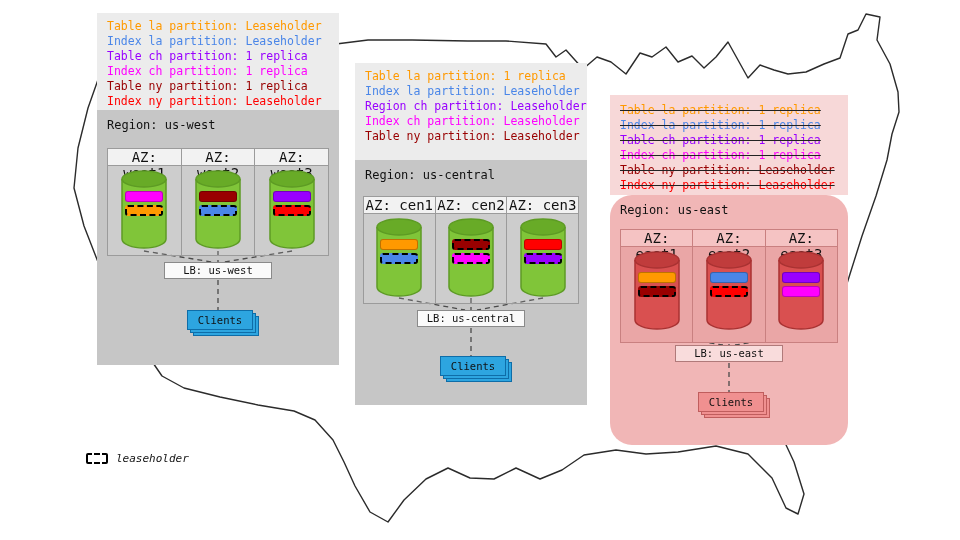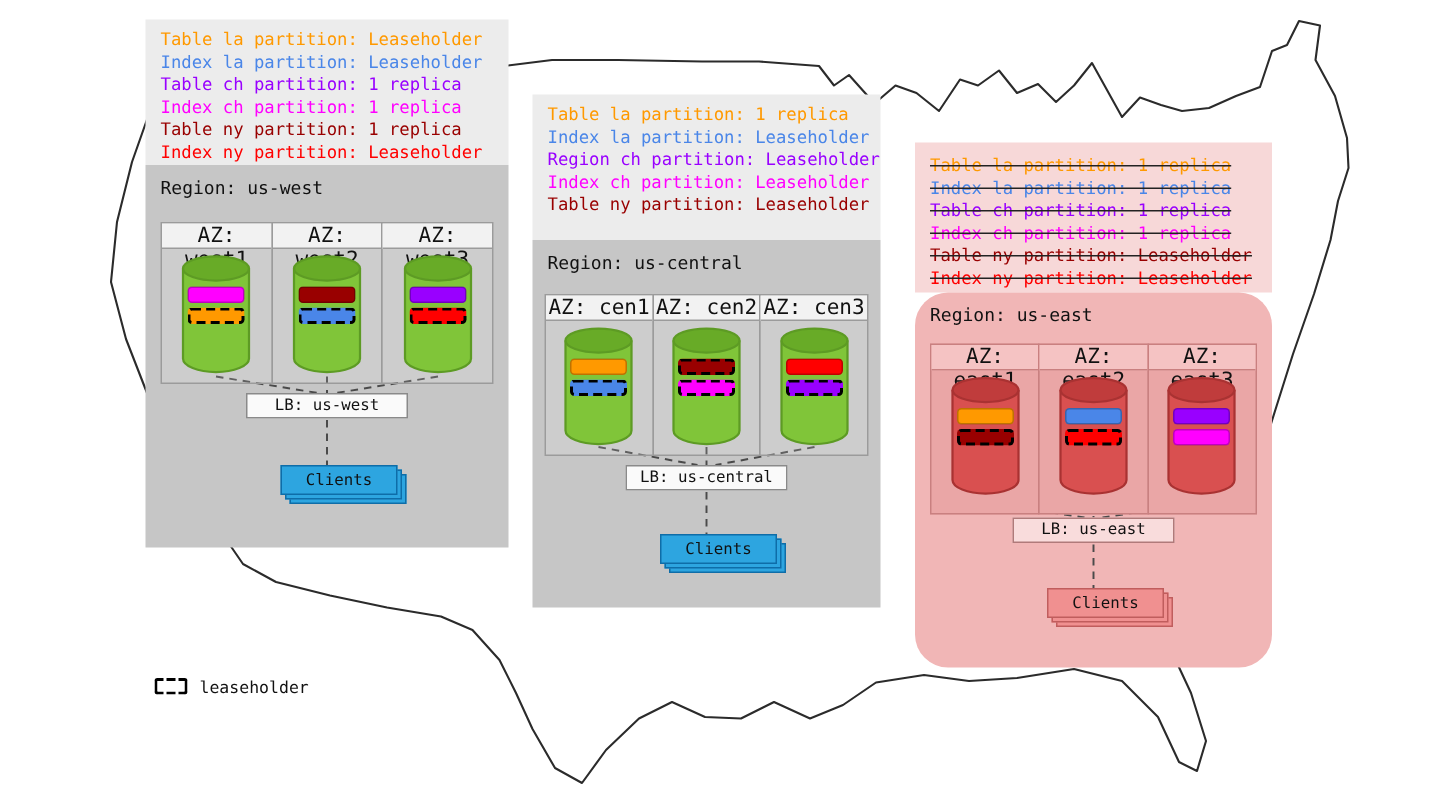--- a/index.html
+++ b/index.html
@@ -69,35 +69,35 @@
 
   .lb {
     position:absolute; width:108px; height:17px;
     background:#fafafa; border:1px solid #8a8a8a;
     font-size:10.5px; line-height:15px; text-align:center; color:#111;
   }
   .region-west    .lb { left:67px; top:152px; }
   .region-central .lb { left:62px; top:150px; }
   .region-east    .lb { left:65px; top:150px; background:#f9dcdc; border-color:#b07a7a; }
 
-  .clients { position:absolute; width:78px; height:20px;padding-left:20px; }
+  .clients { position:absolute; width:66px; height:20px;padding-left:20px; }
   .region-west    .clients { left:90px; top:200px; }
   .region-central .clients { left:85px; top:196px; }
   .region-east    .clients { left:88px; top:197px; }
   .clients .layer {
     position:absolute; left:0; top:0; width:100%; height:100%;
     background:#2da5e0; border:1px solid #0e6da8;
   }
   .clients .l3 { transform:translate(6px,6px); }
   .clients .l2 { transform:translate(3px,3px); }
   .clients .l1 { display:flex; align-items:center; justify-content:center; font-size:10.5px; color:#111; }
   .region-east .clients .layer { background:#f09090; border-color:#c05d5d; }
 
   
-  .lh-key { position:absolute; left:103px; top:452px; z-index:2; display:flex; gap:8px; }
+  .lh-key { position:absolute; left:86px; top:452px; z-index:2; display:flex; align-items:center; gap:8px;font-style:italic; }
   .lh-swatch { display:inline-block; width:22px; height:11px; background:#fff; border:2px dashed #000; border-radius:2px; }
   .lh-label { font-size:11px; color:#111; }
 </style>
 </head>
 <body>
 
 <svg id="map" width="960" height="540" viewBox="0 0 960 540">
   <path d="M100,74 L120,70 L156,66 L200,60 L258,53 L320,46 L368,40 L412,40 L468,41 L506,41 L546,44
            L556,57 L566,50 L583,69 L597,57 L611,62 L626,74 L640,53 L652,57 L666,47 L678,62 L692,56
            L704,68 L716,57 L728,42 L738,60 L748,78 L760,65 L774,70 L788,74 L806,72 L824,64 L840,58

